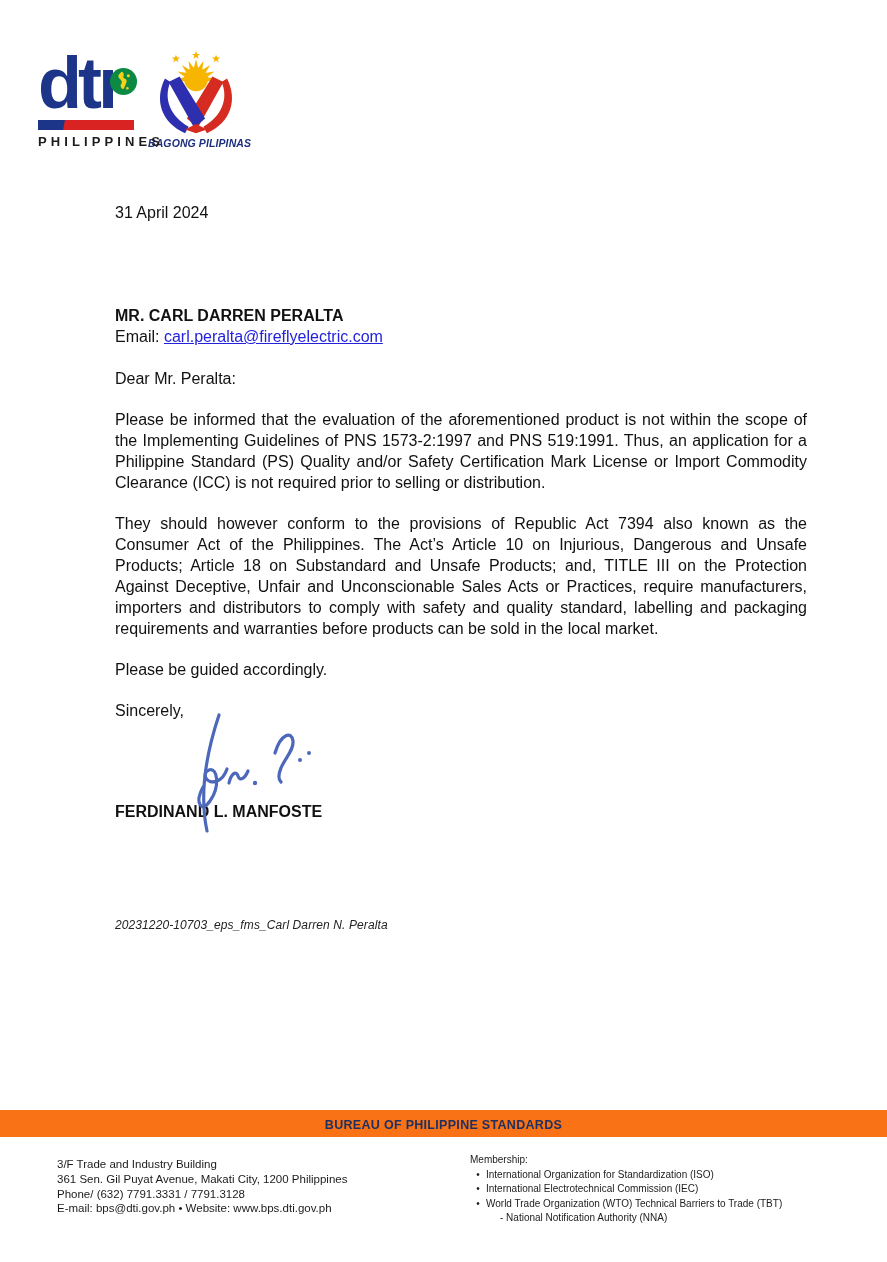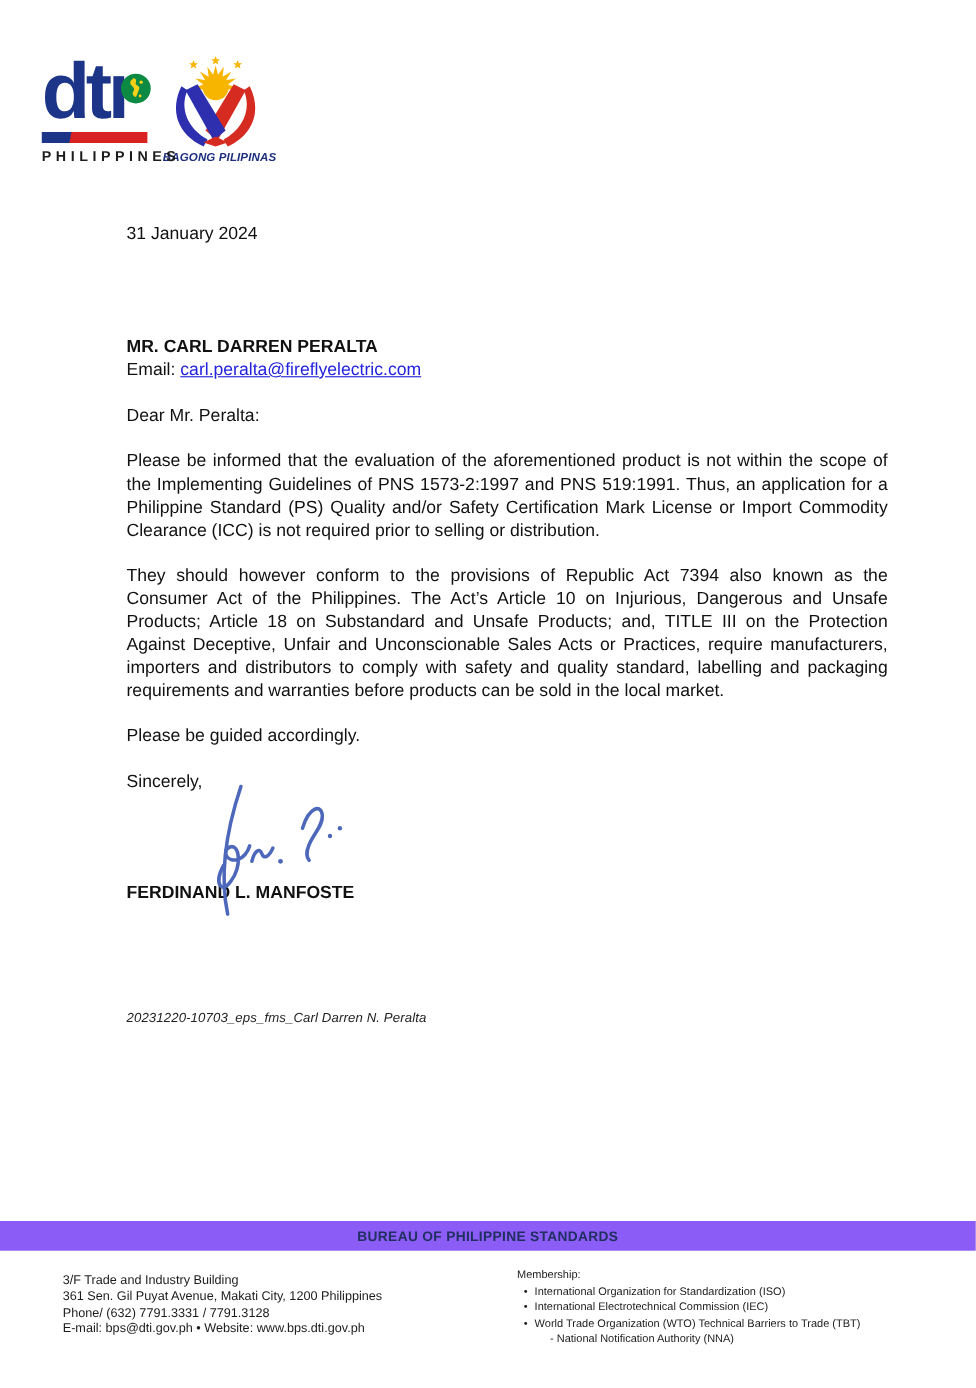--- a/index.html
+++ b/index.html
@@ -58,21 +58,21 @@
   }
   .signatory-name { font-weight: bold; }
   .reference {
     margin-top: 93px !important;
     font-size: 12px; font-style: italic; color: #222; letter-spacing: 0.1px;
   }
 
   
   .bureau-band {
     position: absolute; left: 0; top: 1110px; width: 100%; height: 27px;
-    background: #8b5cf6; text-align: center; line-height: 27px;
+    background: #f97316; text-align: center; line-height: 27px;
   }
   .bureau-title {
     font-size: 12.5px; font-weight: bold; color: #1f3060; letter-spacing: 0.3px;
   }
   .footer-address {
     position: absolute; left: 57px; top: 1157px;
     font-size: 11.5px; line-height: 14.8px; color: #1b1b1b;
   }
   .footer-membership {
     position: absolute; left: 470px; top: 1153px;
@@ -136,21 +136,21 @@
         <path d="M20,34 L48,84 L60,74 L32,28 Z" fill="#2d2fae"></path>
 
         <path d="M38,86 L50,90 L62,86 L50,80 Z" fill="#d52b20"></path>
       </svg>
       <div class="bp-caption">BAGONG PILIPINAS</div>
     </div>
   </div>
 
   <div class="letter">
 
-    <p class="date">31 January 2024</p>
+    <p class="date">31 April 2024</p>
 
     <p class="recipient-name">MR. CARL DARREN PERALTA</p>
     <p class="recipient-email"><span>Email: </span><a class="email-link">carl.peralta@fireflyelectric.com</a></p>
 
     <p class="salutation">Dear Mr. Peralta:</p>
 
 
     <p class="para">Please be informed that the evaluation of the aforementioned product is not within the scope of the Implementing Guidelines of PNS 1573-2:1997 and PNS 519:1991. Thus, an application for a Philippine Standard (PS) Quality and/or Safety Certification Mark License or Import Commodity Clearance (ICC) is not required prior to selling or distribution.</p>
 
     <p class="para">They should however conform to the provisions of Republic Act 7394 also known as the Consumer Act of the Philippines. The Act’s Article 10 on Injurious, Dangerous and Unsafe Products; Article 18 on Substandard and Unsafe Products; and, TITLE III on the Protection Against Deceptive, Unfair and Unconscionable Sales Acts or Practices, require manufacturers, importers and distributors to comply with safety and quality standard, labelling and packaging requirements and warranties before products can be sold in the local market.</p>

